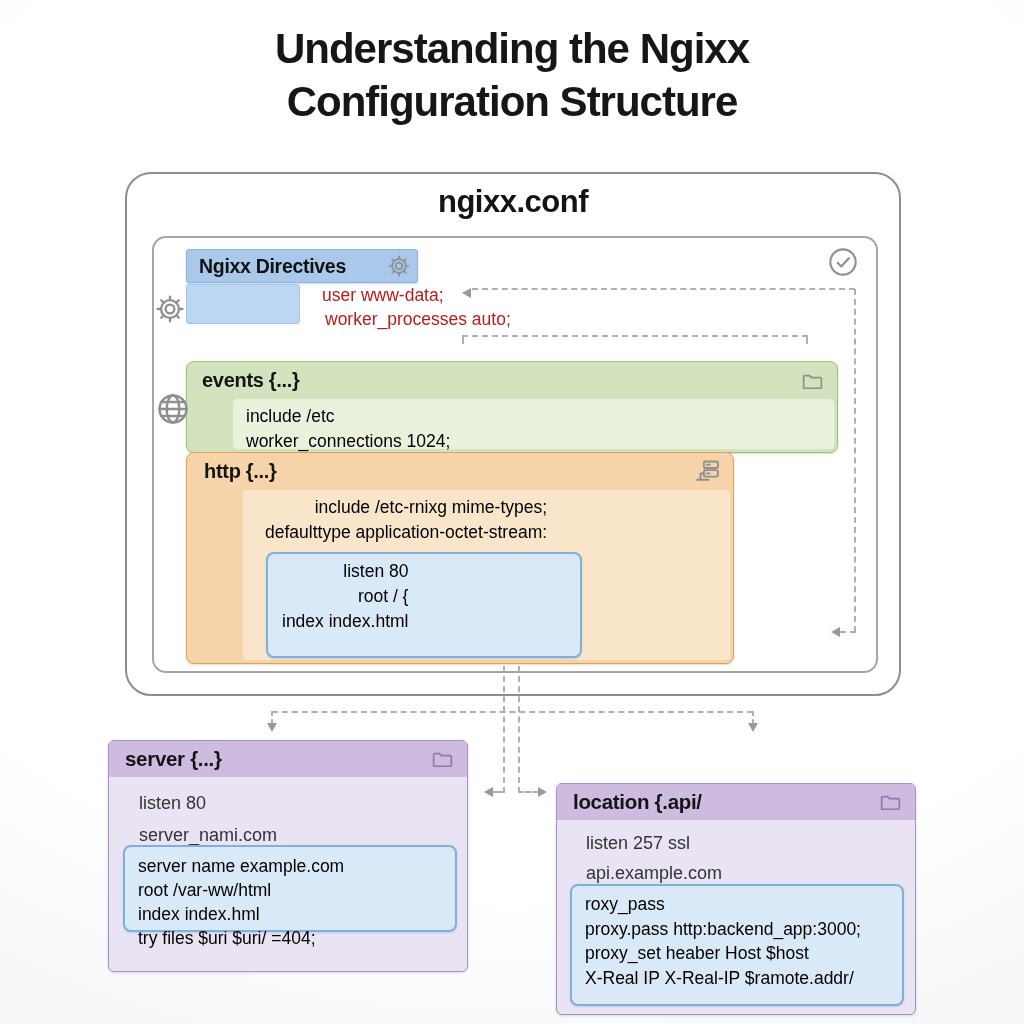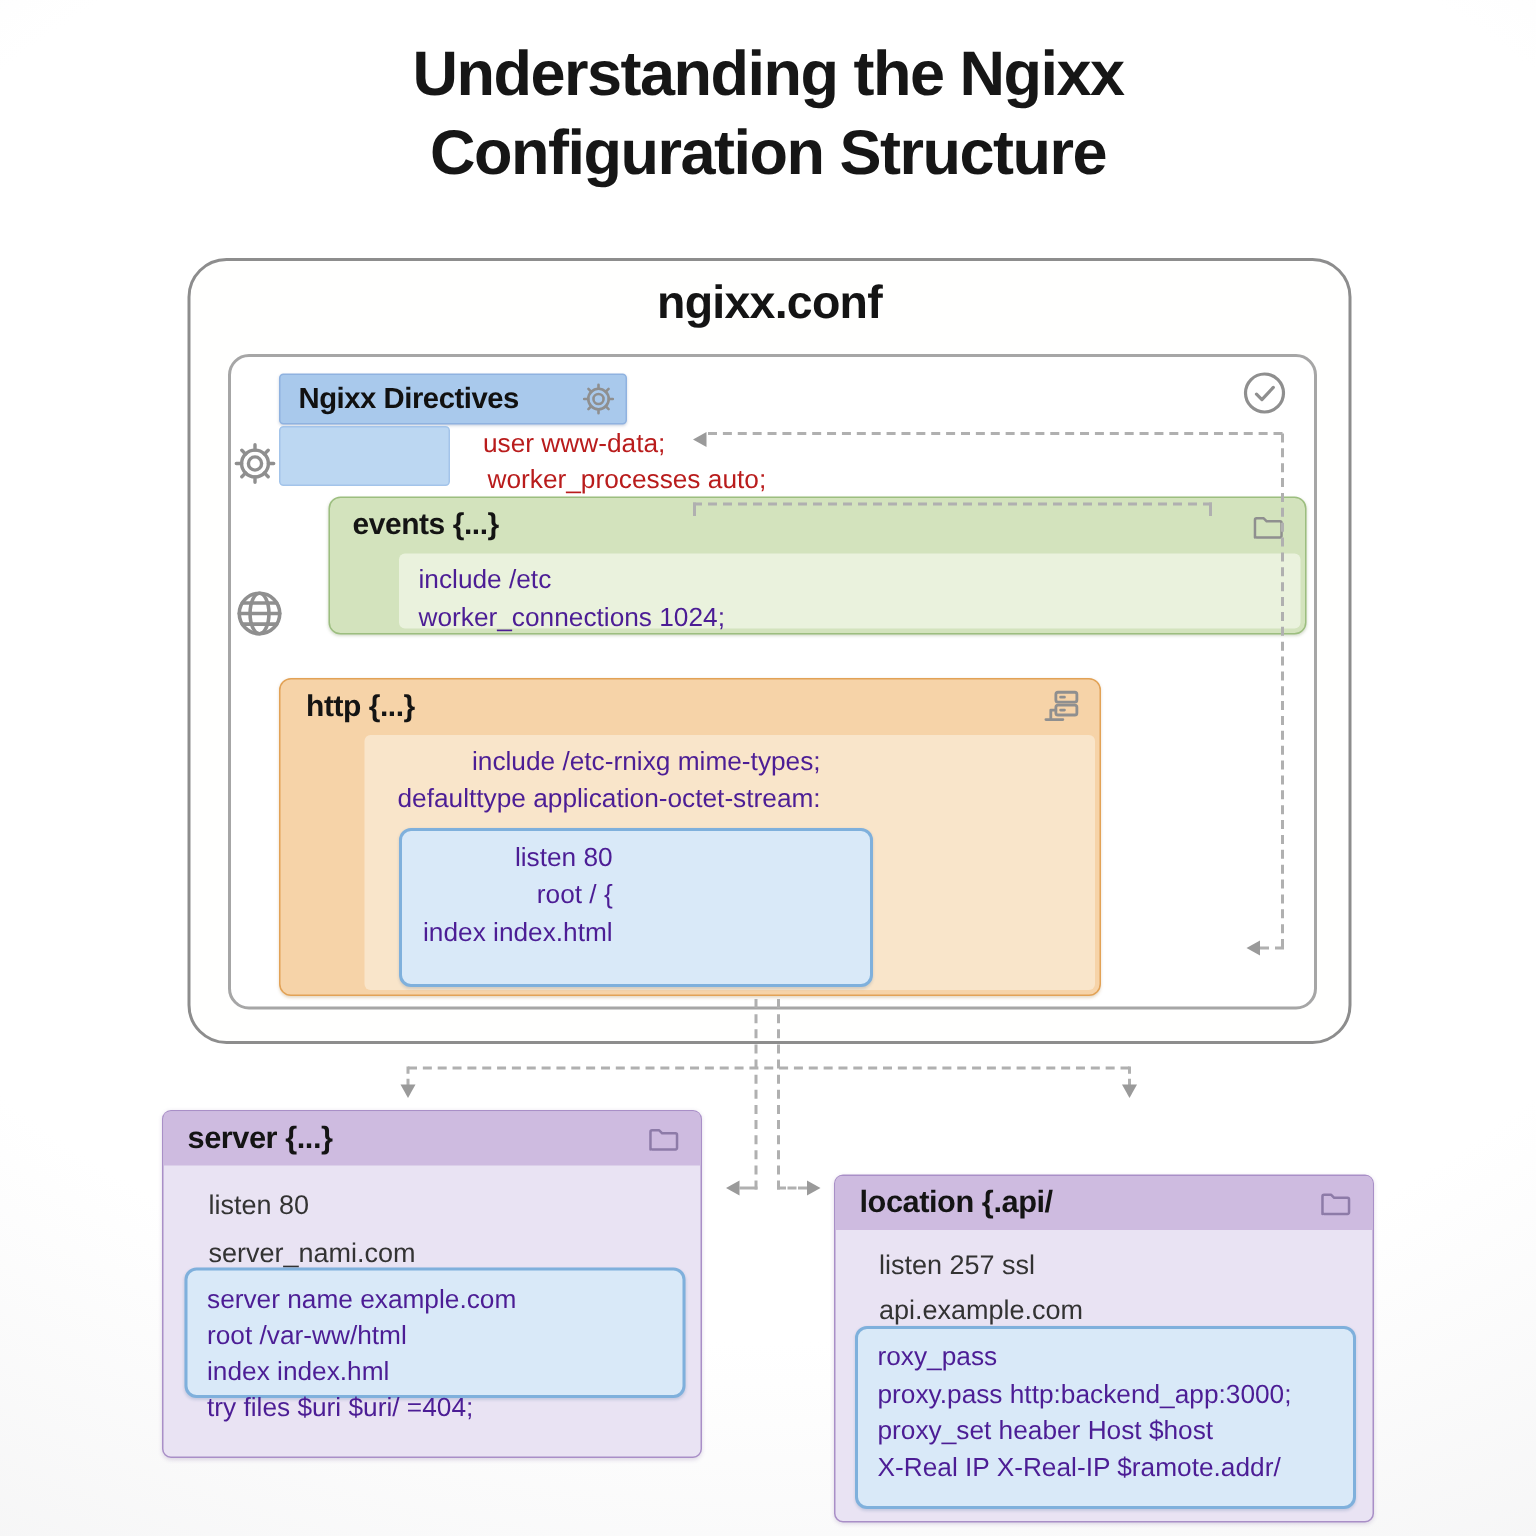--- a/index.html
+++ b/index.html
@@ -30,25 +30,25 @@
   
   .gd-header { left:186px; top:249px; width:232px; height:34px; background:#a9c9ec;
     border:1px solid #8fb2e0; border-radius:3px; display:flex; align-items:center;
     padding:0 5px 0 12px; gap:8px; box-shadow:0 1px 2px rgba(60,90,140,.25); }
   .gd-header .lbl { font-size:19.5px; font-weight:bold; color:#111; letter-spacing:-0.3px; flex:1; }
   .gd-sub { left:186px; top:284px; width:114px; height:40px; background:#bcd7f2;
     border:1px solid #a3c4ea; border-radius:3px; }
   .gd-lines { left:322px; top:283px; font-size:17.5px; line-height:24px; color:#b91c1c; }
 
   
-  .events-box { left:186px; top:331px; width:652px; height:92px; background:#d3e3bd;
-    border:1.5px solid #9cbe7f; border-radius:8px; box-shadow:0 1px 2px rgba(90,120,60,.25);margin-left:33px; }
+  .events-box { left:186px; top:361px; width:652px; height:92px; background:#d3e3bd;
+    border:1.5px solid #9cbe7f; border-radius:8px; box-shadow:0 1px 2px rgba(90,120,60,.25); }
   .events-inset { left:46px; top:37px; right:3px; bottom:3px; background:#eaf2dd; border-radius:4px; }
   .block-label { font-size:20px; font-weight:bold; color:#141414; letter-spacing:-0.3px; }
-  .code-lines { font-size:17.5px; line-height:25px; color:#4c1d95; }
+  .code-lines { font-size:17.5px; line-height:25px; color:#000000; }
 
   
   .http-box { left:186px; top:452px; width:548px; height:212px; background:#f6d3a8;
     border:1.5px solid #e2a256; border-radius:8px; box-shadow:0 1px 2px rgba(160,110,40,.25);text-align:right; }
   .http-inset { left:56px; top:37px; right:3px; bottom:3px; background:#f9e5ca; border-radius:4px; }
   .code-box { background:#d9e9f8; border:2px solid #7fb0dc; border-radius:8px;
     box-shadow:0 1px 2px rgba(60,100,150,.2); }
 
   
   .purple-box { width:360px; height:232px; background:#e9e3f3; border:1.5px solid #a98fc7;

